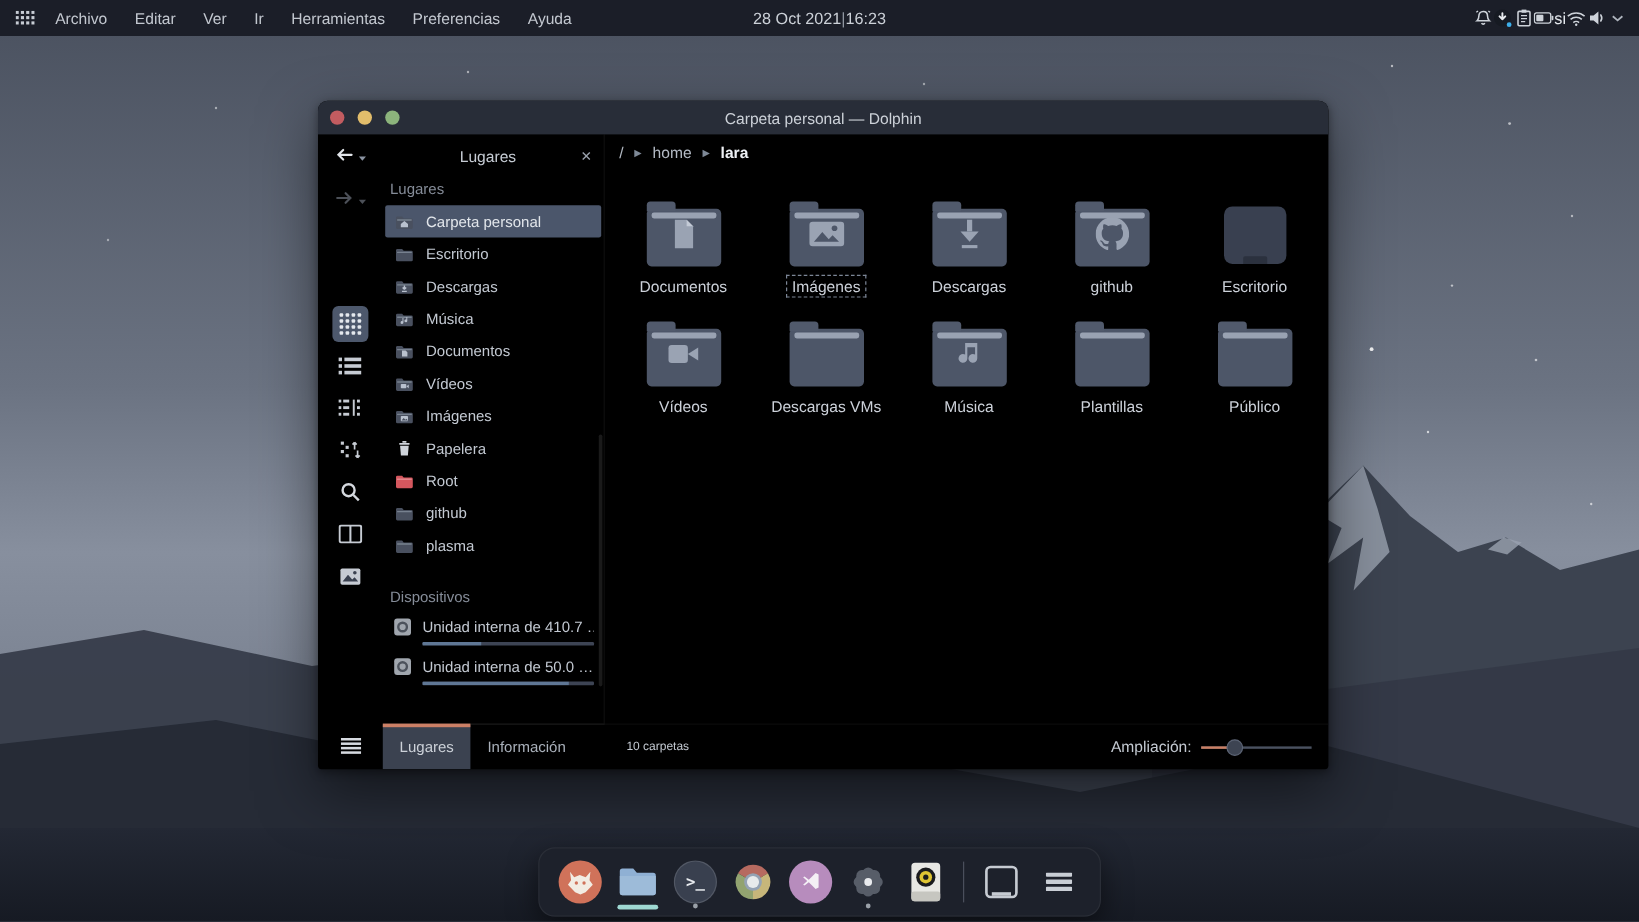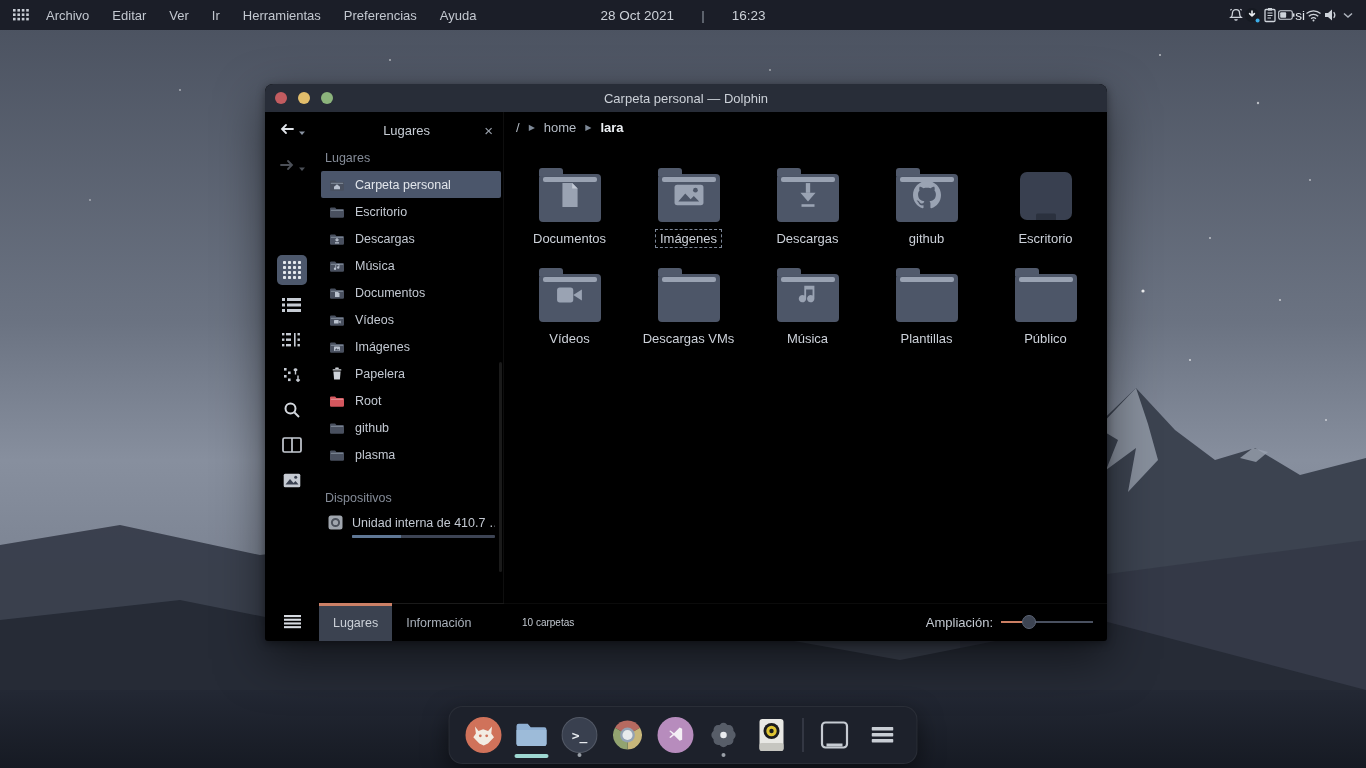--- a/index.html
+++ b/index.html
@@ -14,21 +14,21 @@
   
   .topbar {
     position:absolute; top:0; left:0; right:0; height:30px;
     background:rgba(25,28,37,0.96); display:flex; align-items:center;
     padding:0 10px; font-size:13px; z-index:40;
   }
   .launcher { width:22px; height:18px; display:flex; align-items:center; justify-content:center; margin-right:12px; cursor:pointer; }
   .menus { display:flex; gap:19px; }
   .menu-item { color:#c3c8d0; cursor:default; padding:2px 2px; }
   .clock { position:absolute; left:50%; top:0; height:30px; transform:translateX(-50%);
-           display:flex; align-items:center; gap:27px; color:#ccd1d8; font-size:13.5px; }
+           display:flex; align-items:center; gap:0; color:#ccd1d8; font-size:13.5px; }
   .clock .sep { color:#8f96a1; }
   .tray { margin-left:auto; display:flex; align-items:center; }
   .tray-ico { width:17px; height:17px; display:flex; align-items:center; justify-content:center; color:#ced3da; }
   .kbd-layout { font-size:13.5px; color:#e3e7ec; }
   
   .window {
     position:absolute; left:265px; top:84px; width:842px; height:557px;
     background:#000000; border-radius:8px 8px 3px 3px; overflow:hidden;
     box-shadow:0 18px 48px rgba(0,0,0,.5), 0 2px 8px rgba(0,0,0,.4);
     display:flex; flex-direction:column; z-index:30;
@@ -88,21 +88,21 @@
   
   .statusbar { height:38px; flex:0 0 38px; display:flex; align-items:stretch; }
   .sb-burger { width:54px; flex:0 0 54px; display:flex; align-items:center; justify-content:center; color:#d6dae0; cursor:pointer; }
   .sb-tabs { width:185px; flex:0 0 185px; display:flex; border-top:1px solid rgba(255,255,255,.10); }
   .sb-tab { position:relative; flex:0 0 auto; display:flex; align-items:center; justify-content:center;
             font-size:12.5px; color:#a9b0ba; cursor:pointer; padding:0 14px; }
   .sb-tab.active { background:#3b4250; color:#ccd1d8; }
   .sb-tab.active::before { content:""; position:absolute; top:-1px; left:0; right:0; height:3px; background:#cc8066; }
   .sb-right { flex:1; display:flex; align-items:center; border-top:1px solid rgba(255,255,255,.045); padding-right:14px; }
   .sb-status { font-size:10px; color:#c3c9d1; margin-left:18px; }
-  .zoom-wrap { margin-left:auto; display:flex; align-items:flex-start; gap:8px; }
+  .zoom-wrap { margin-left:auto; display:flex; align-items:flex-end; gap:8px; }
   .zoom-label { font-size:13px; color:#c3c9d1; }
   .zoom-slider { position:relative; width:92px; height:14px; cursor:pointer; }
   .zoom-track { position:absolute; top:6px; left:0; right:0; height:2px; background:#4a5160; }
   .zoom-fill { position:absolute; top:6px; left:0; height:2px; background:#cb7f63; }
   .zoom-knob { position:absolute; top:0; width:14px; height:14px; margin-left:-7px; border-radius:50%;
                background:#3d4452; border:1px solid #5c6475; }
   
   .dock {
     position:absolute; left:50%; bottom:4px; transform:translateX(-50%);
     height:58px; background:#1d212b; border:1px solid rgba(255,255,255,.06);
@@ -485,20 +485,34 @@
                   <rect x="1.5" y="1.5" width="14" height="14" rx="2.5" fill="#a0a6ae"></rect>
                   <circle cx="8.5" cy="8.5" r="3.6" fill="none" stroke="#4c525c" stroke-width="2"></circle>
                 </svg>
               </span>
             <span>Unidad interna de 410.7 …</span>
           </div>
           <div class="usage-track">
             <div class="usage-fill" style="width: 34%;"></div>
           </div>
         </div>
+        <div class="device-row">
+          <div class="device-top">
+            <span class="device-ico">
+                <svg width="17" height="17" viewBox="0 0 17 17">
+                  <rect x="1.5" y="1.5" width="14" height="14" rx="2.5" fill="#a0a6ae"></rect>
+                  <circle cx="8.5" cy="8.5" r="3.6" fill="none" stroke="#4c525c" stroke-width="2"></circle>
+                </svg>
+              </span>
+            <span>Unidad interna de 50.0 …</span>
+          </div>
+          <div class="usage-track">
+            <div class="usage-fill" style="width: 85%;"></div>
+          </div>
+        </div>
       </div>
       <div class="side-scroll"></div>
     </div>
 
     <div class="mainview">
       <div class="breadcrumb">
         <span class="crumb">/</span>
         <span class="crumb-sep">▶</span>
         <span class="crumb">home</span>
         <span class="crumb-sep">▶</span>

